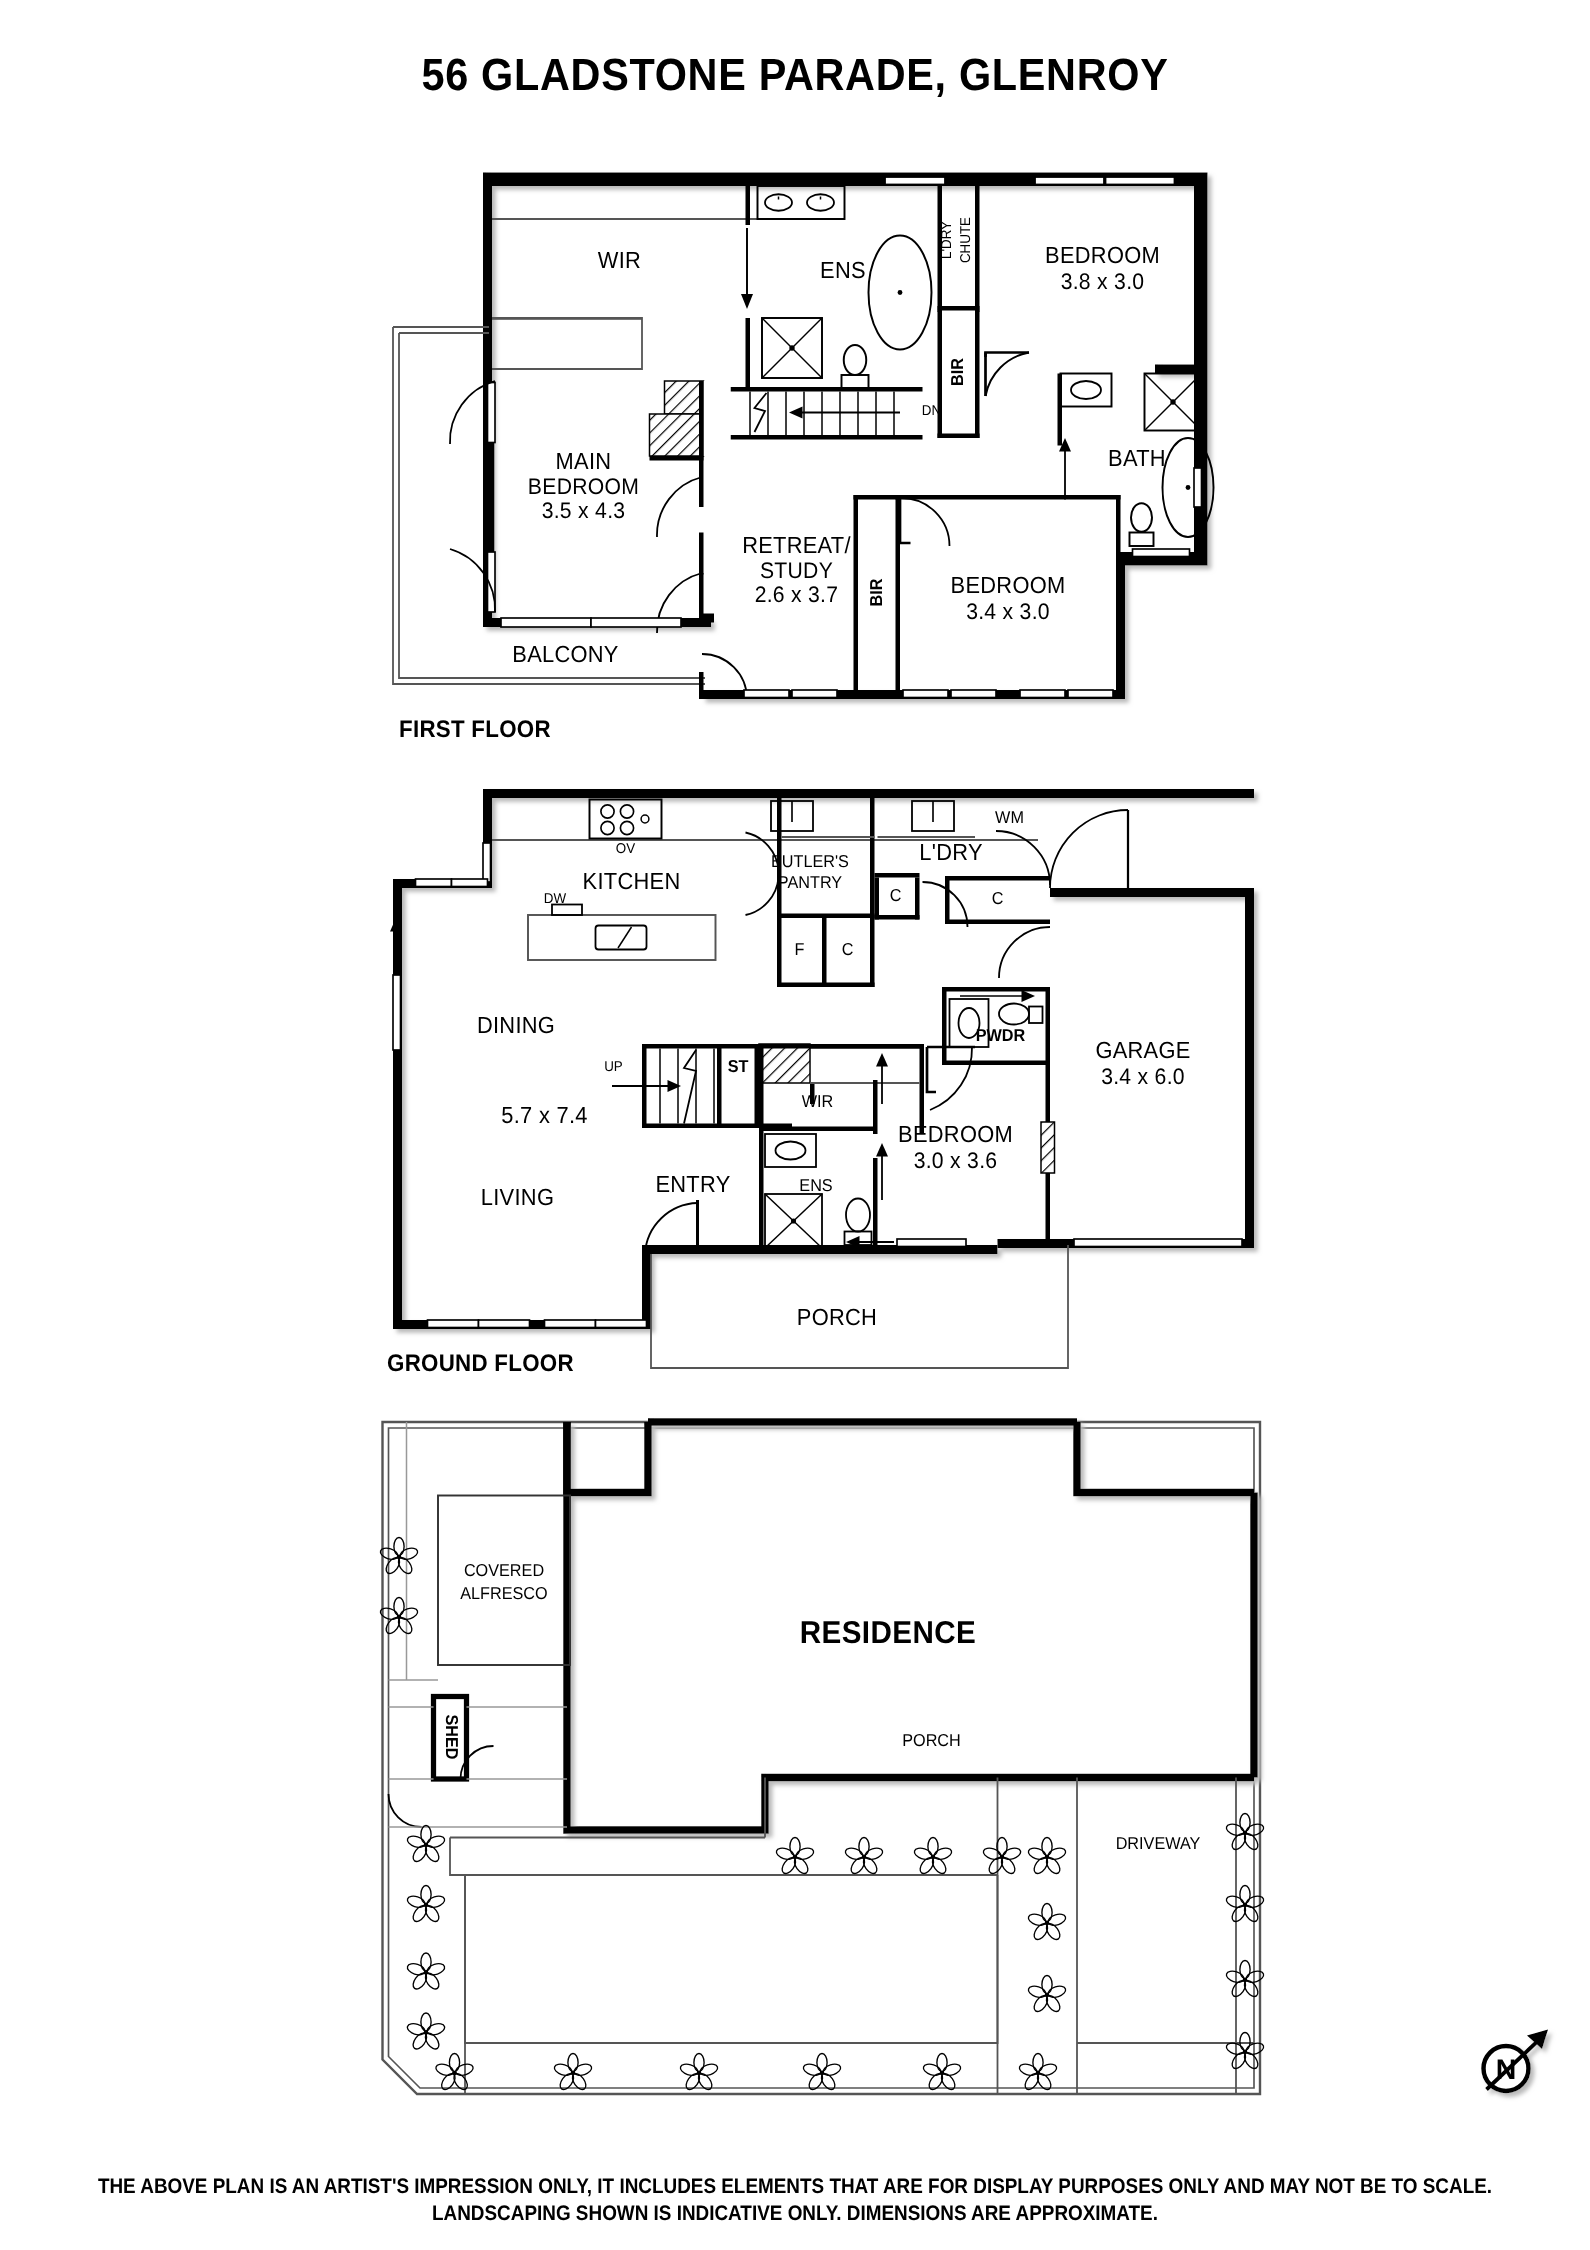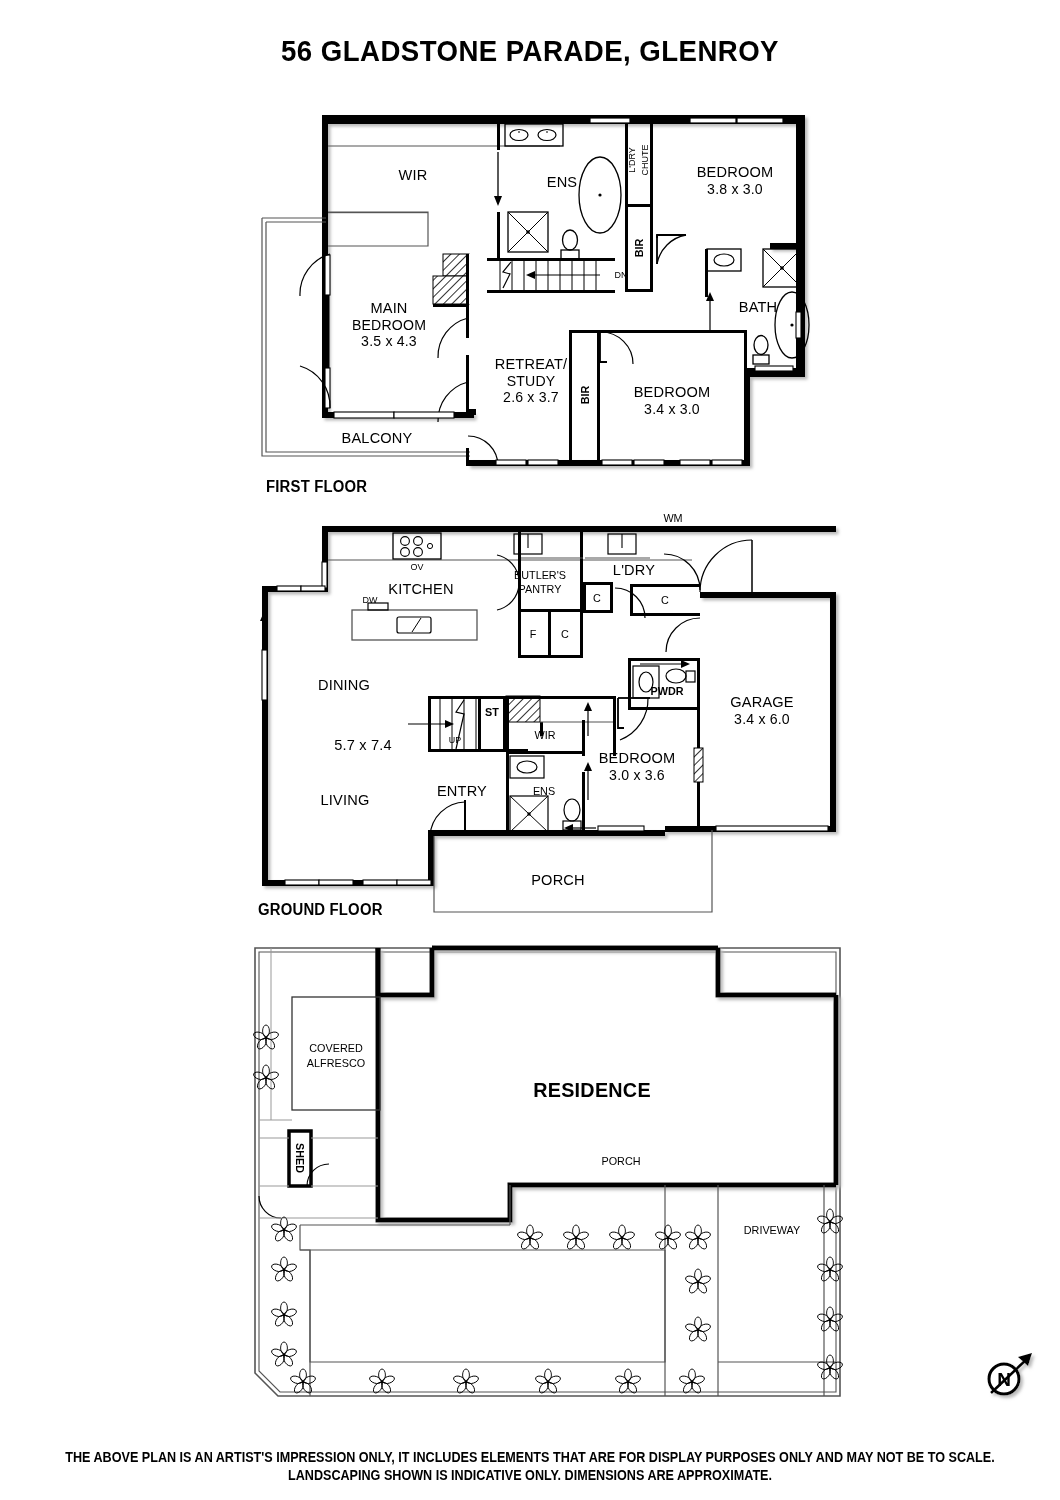--- a/index.html
+++ b/index.html
@@ -404,29 +404,29 @@
   <path d="M434,336 L434,412 L712,412 L712,330" fill="none" stroke="#555" stroke-width="1.2"></path>
 </svg>
 </div>
 
 <div class="lbl xs" style="left:417px;top:567px;">OV</div>
 <div class="lbl rm" style="left:421px;top:589px;">KITCHEN</div>
 <div class="lbl xs" style="left:370px;top:600px;">DW</div>
 <div class="lbl sm" style="left:540px;top:575px;">BUTLER'S</div>
 <div class="lbl sm" style="left:540px;top:589px;">PANTRY</div>
 <div class="lbl rm" style="left:634px;top:570px;">L'DRY</div>
-<div class="lbl sm" style="left:673px;top:518px;">WM</div>
+<div class="lbl sm" style="left:673px;top:546px;">WM</div>
 <div class="lbl sm" style="left:597px;top:598px;">C</div>
 <div class="lbl sm" style="left:665px;top:600px;">C</div>
 <div class="lbl sm" style="left:533px;top:634px;">F</div>
 <div class="lbl sm" style="left:565px;top:634px;">C</div>
 <div class="lbl rm" style="left:344px;top:685px;">DINING</div>
 <div class="lbl rm" style="left:363px;top:745px;">5.7 x 7.4</div>
 <div class="lbl rm" style="left:345px;top:800px;">LIVING</div>
-<div class="lbl xs" style="left:409px;top:740px;margin-left:46px;">UP</div>
+<div class="lbl xs" style="left:409px;top:712px;">UP</div>
 <div class="lbl sm b" style="left:492px;top:712px;">ST</div>
 <div class="lbl sm" style="left:545px;top:735px;">WIR</div>
 <div class="lbl rm" style="left:462px;top:791px;">ENTRY</div>
 <div class="lbl sm" style="left:544px;top:791px;">ENS</div>
 <div class="lbl sm b" style="left:667px;top:691px;">PWDR</div>
 <div class="lbl rm" style="left:637px;top:766px;">
   <span>BEDROOM</span>
   <span class="dim">3.0 x 3.6</span>
 </div>
 <div class="lbl rm" style="left:762px;top:710px;">

